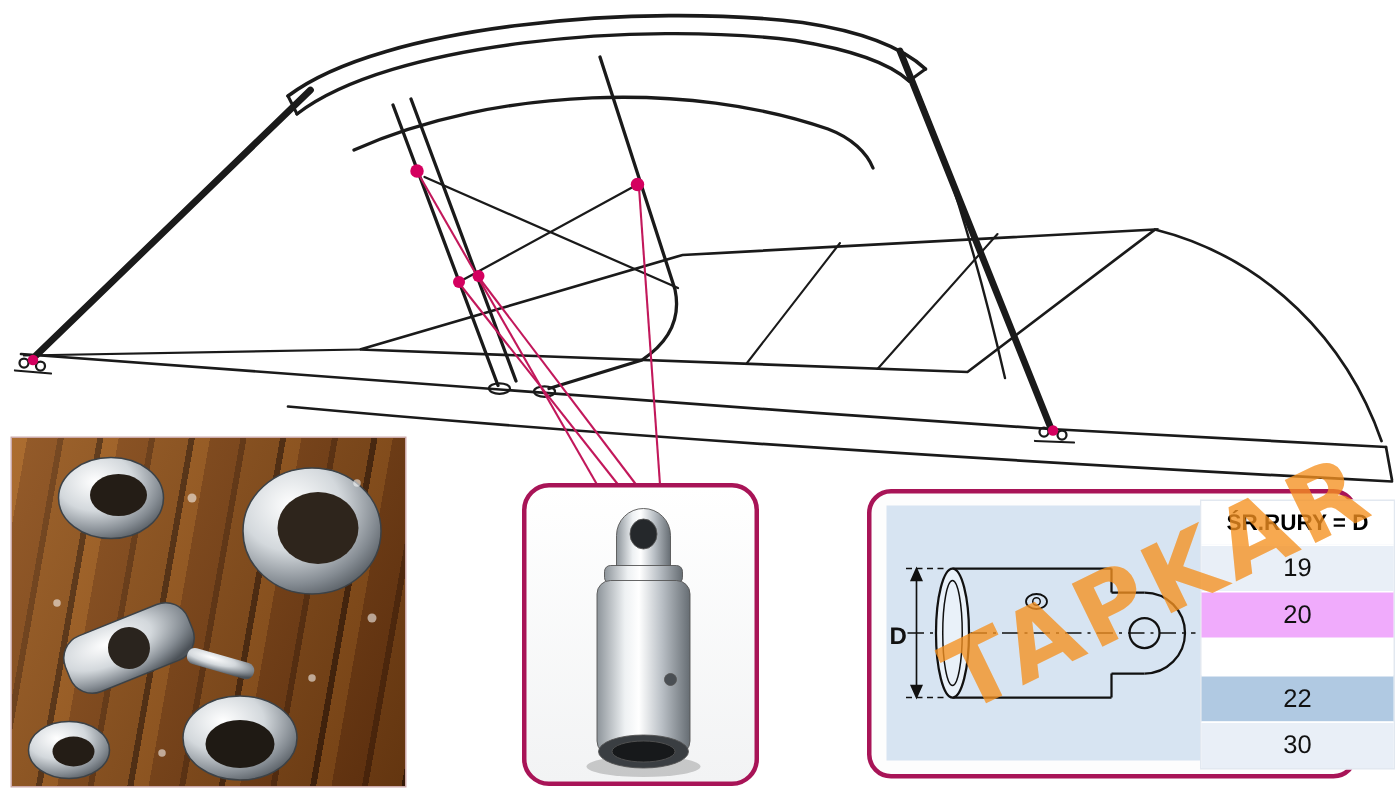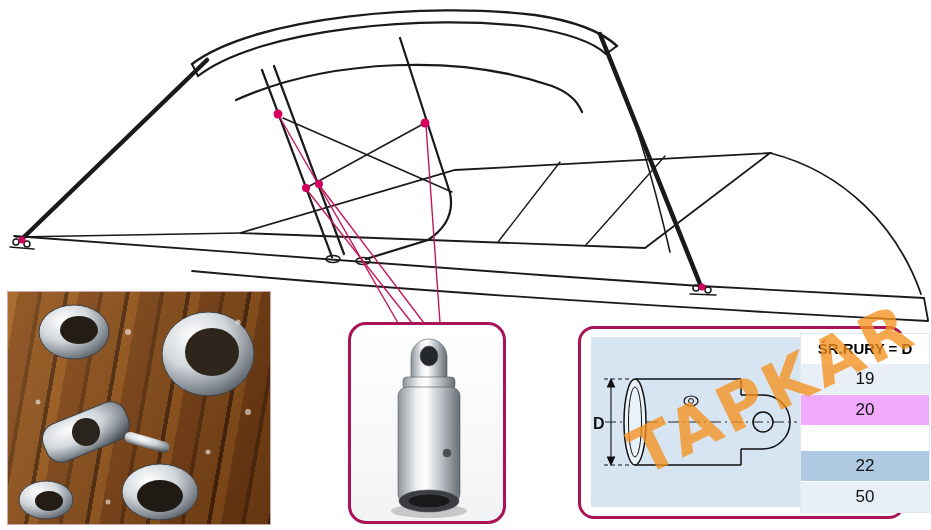--- a/index.html
+++ b/index.html
@@ -192,18 +192,18 @@
         <text x="2" y="92" font-size="16" font-weight="bold" fill="#111">D</text>
       </svg>
     </div>
   </div>
 
   <div class="spec-table">
     <div class="spec-header">ŚR.RURY = D</div>
     <div class="spec-row">19</div>
     <div class="spec-row">20</div>
     <div class="spec-row">22</div>
-    <div class="spec-row">50</div>
+    <div class="spec-row">30</div>
   </div>
 
   <div class="watermark">TAPKAR</div>
 
 </div>
 
 </body></html>

